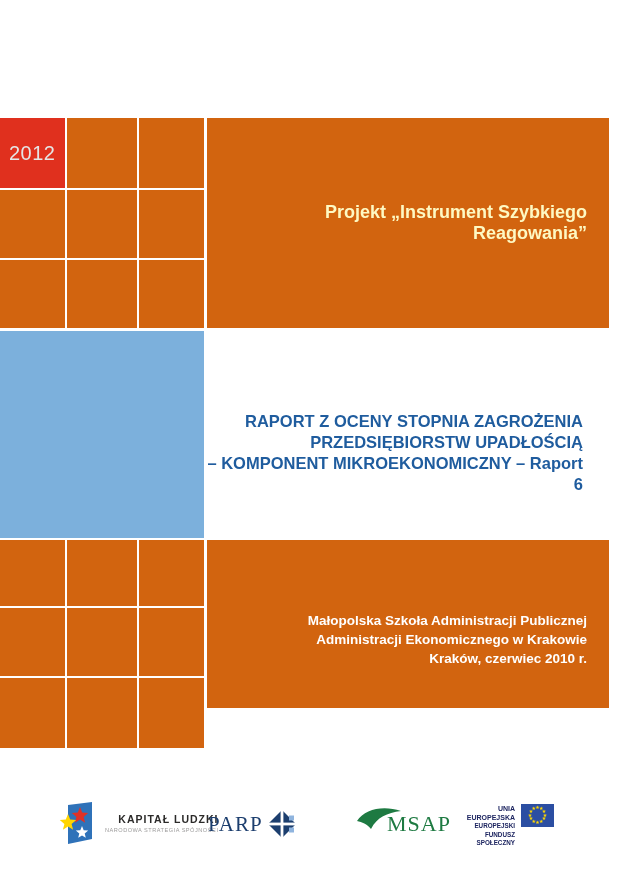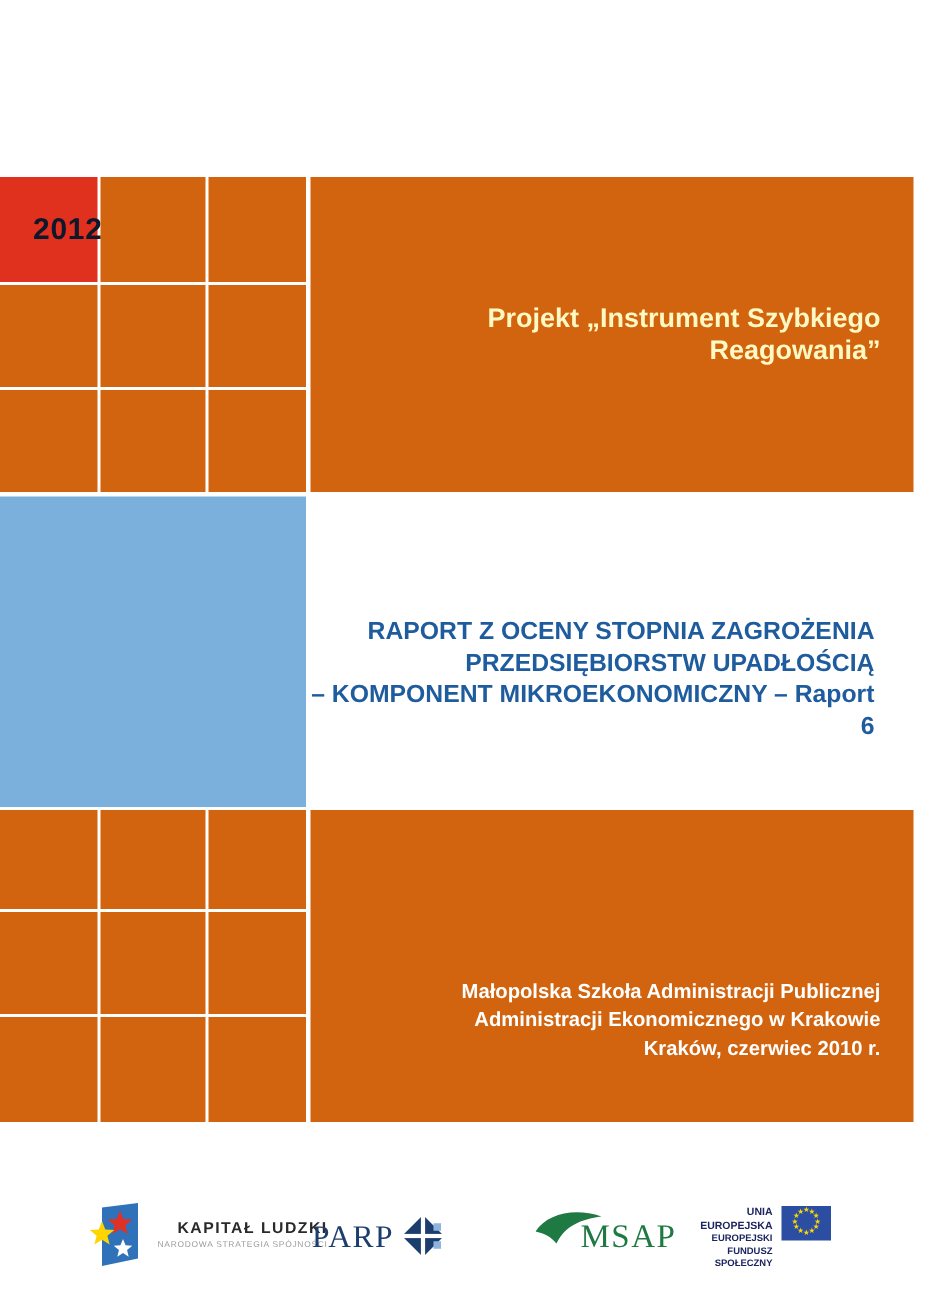--- a/index.html
+++ b/index.html
@@ -5,33 +5,33 @@
   html,body{margin:0;padding:0;background:#ffffff;}
   .page{position:relative;width:617px;height:872px;background:#fff;overflow:hidden;
         font-family:"Liberation Sans",sans-serif;}
 
   
   .grid{position:absolute;display:grid;grid-template-columns:65px 70px 65px;gap:2px;}
   .top-grid{left:0;top:118px;grid-template-rows:70px 68px 68px;}
   .bottom-grid{left:0;top:540px;grid-template-rows:66px 68px 70px;}
   .cell{background:var(--orange,#D2640F);}
   .cell.red{background:var(--red,#E0301E);display:flex;align-items:center;}
-  .year{color:#0f172a;font-weight:bold;font-size:20px;padding-left:22px;letter-spacing:0.5px;}
+  .year{color:#e5e5e5;font-weight:normal;font-size:20px;padding-left:9px;letter-spacing:0.5px;}
 
   
   .block-top-right{position:absolute;left:207px;top:118px;width:402px;height:210px;
         background:var(--orange,#D2640F);display:flex;align-items:center;justify-content:flex-end;}
   .project-title{color:#fef9c3;font-weight:bold;font-size:18px;padding-right:22px;text-align:right;}
 
   .blue-panel{position:absolute;left:0;top:331px;width:204px;height:207px;background:var(--panel-blue,#7CB0DC);}
 
   .report-title{position:absolute;left:207px;top:391px;width:376px;text-align:right;
         color:var(--title-blue,#1F5C9E);font-weight:bold;font-size:16.5px;line-height:21px;margin-top:20px;}
 
-  .block-bottom-right{position:absolute;left:207px;top:540px;width:402px;height:208px;
+  .block-bottom-right{position:absolute;left:207px;top:540px;width:402px;height:168px;
         background:var(--orange,#D2640F);display:flex;flex-direction:column;
         justify-content:flex-end;align-items:flex-end;padding:0 22px 40px 0;box-sizing:border-box;}
   .publisher{color:#fff;font-weight:bold;font-size:13.5px;line-height:19px;text-align:right;}
 
   
   .logos{position:absolute;left:0;top:798px;width:617px;height:62px;}
   .logo{position:absolute;display:flex;}
 
   .logo-kl{left:59px;top:3px;}
   .kl-text{margin-left:12px;padding-top:12px;text-align:right;}

